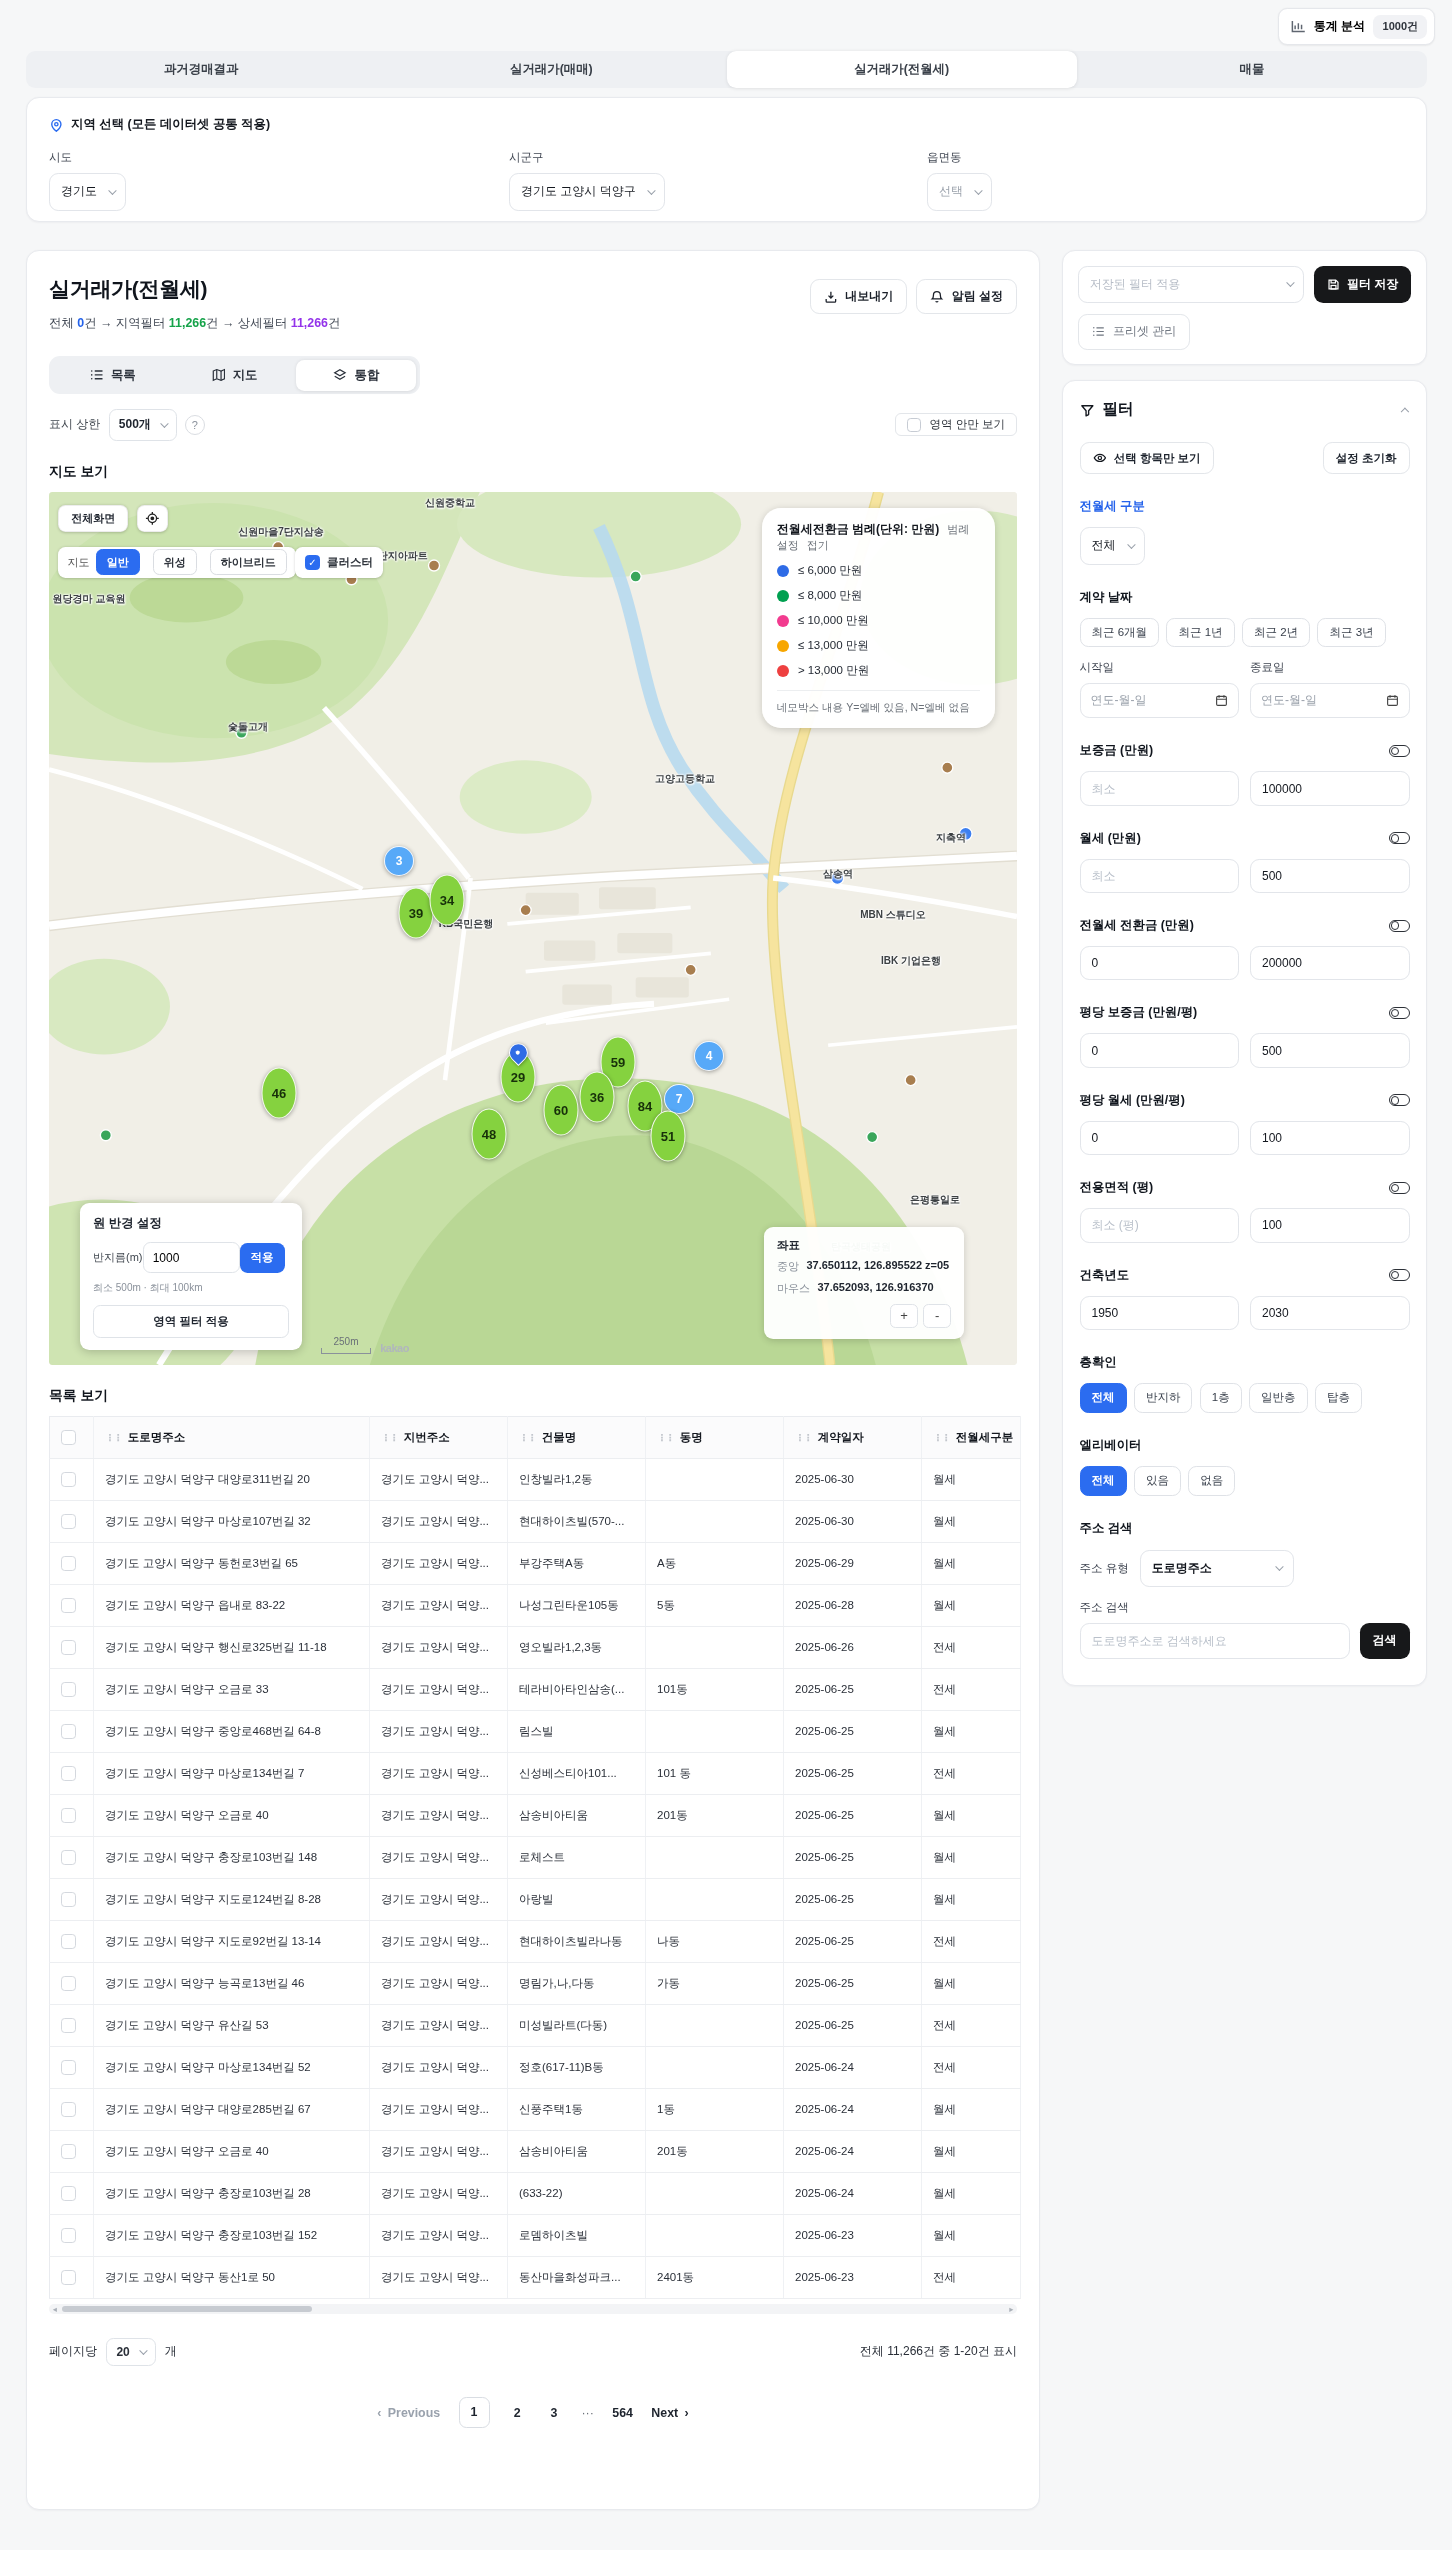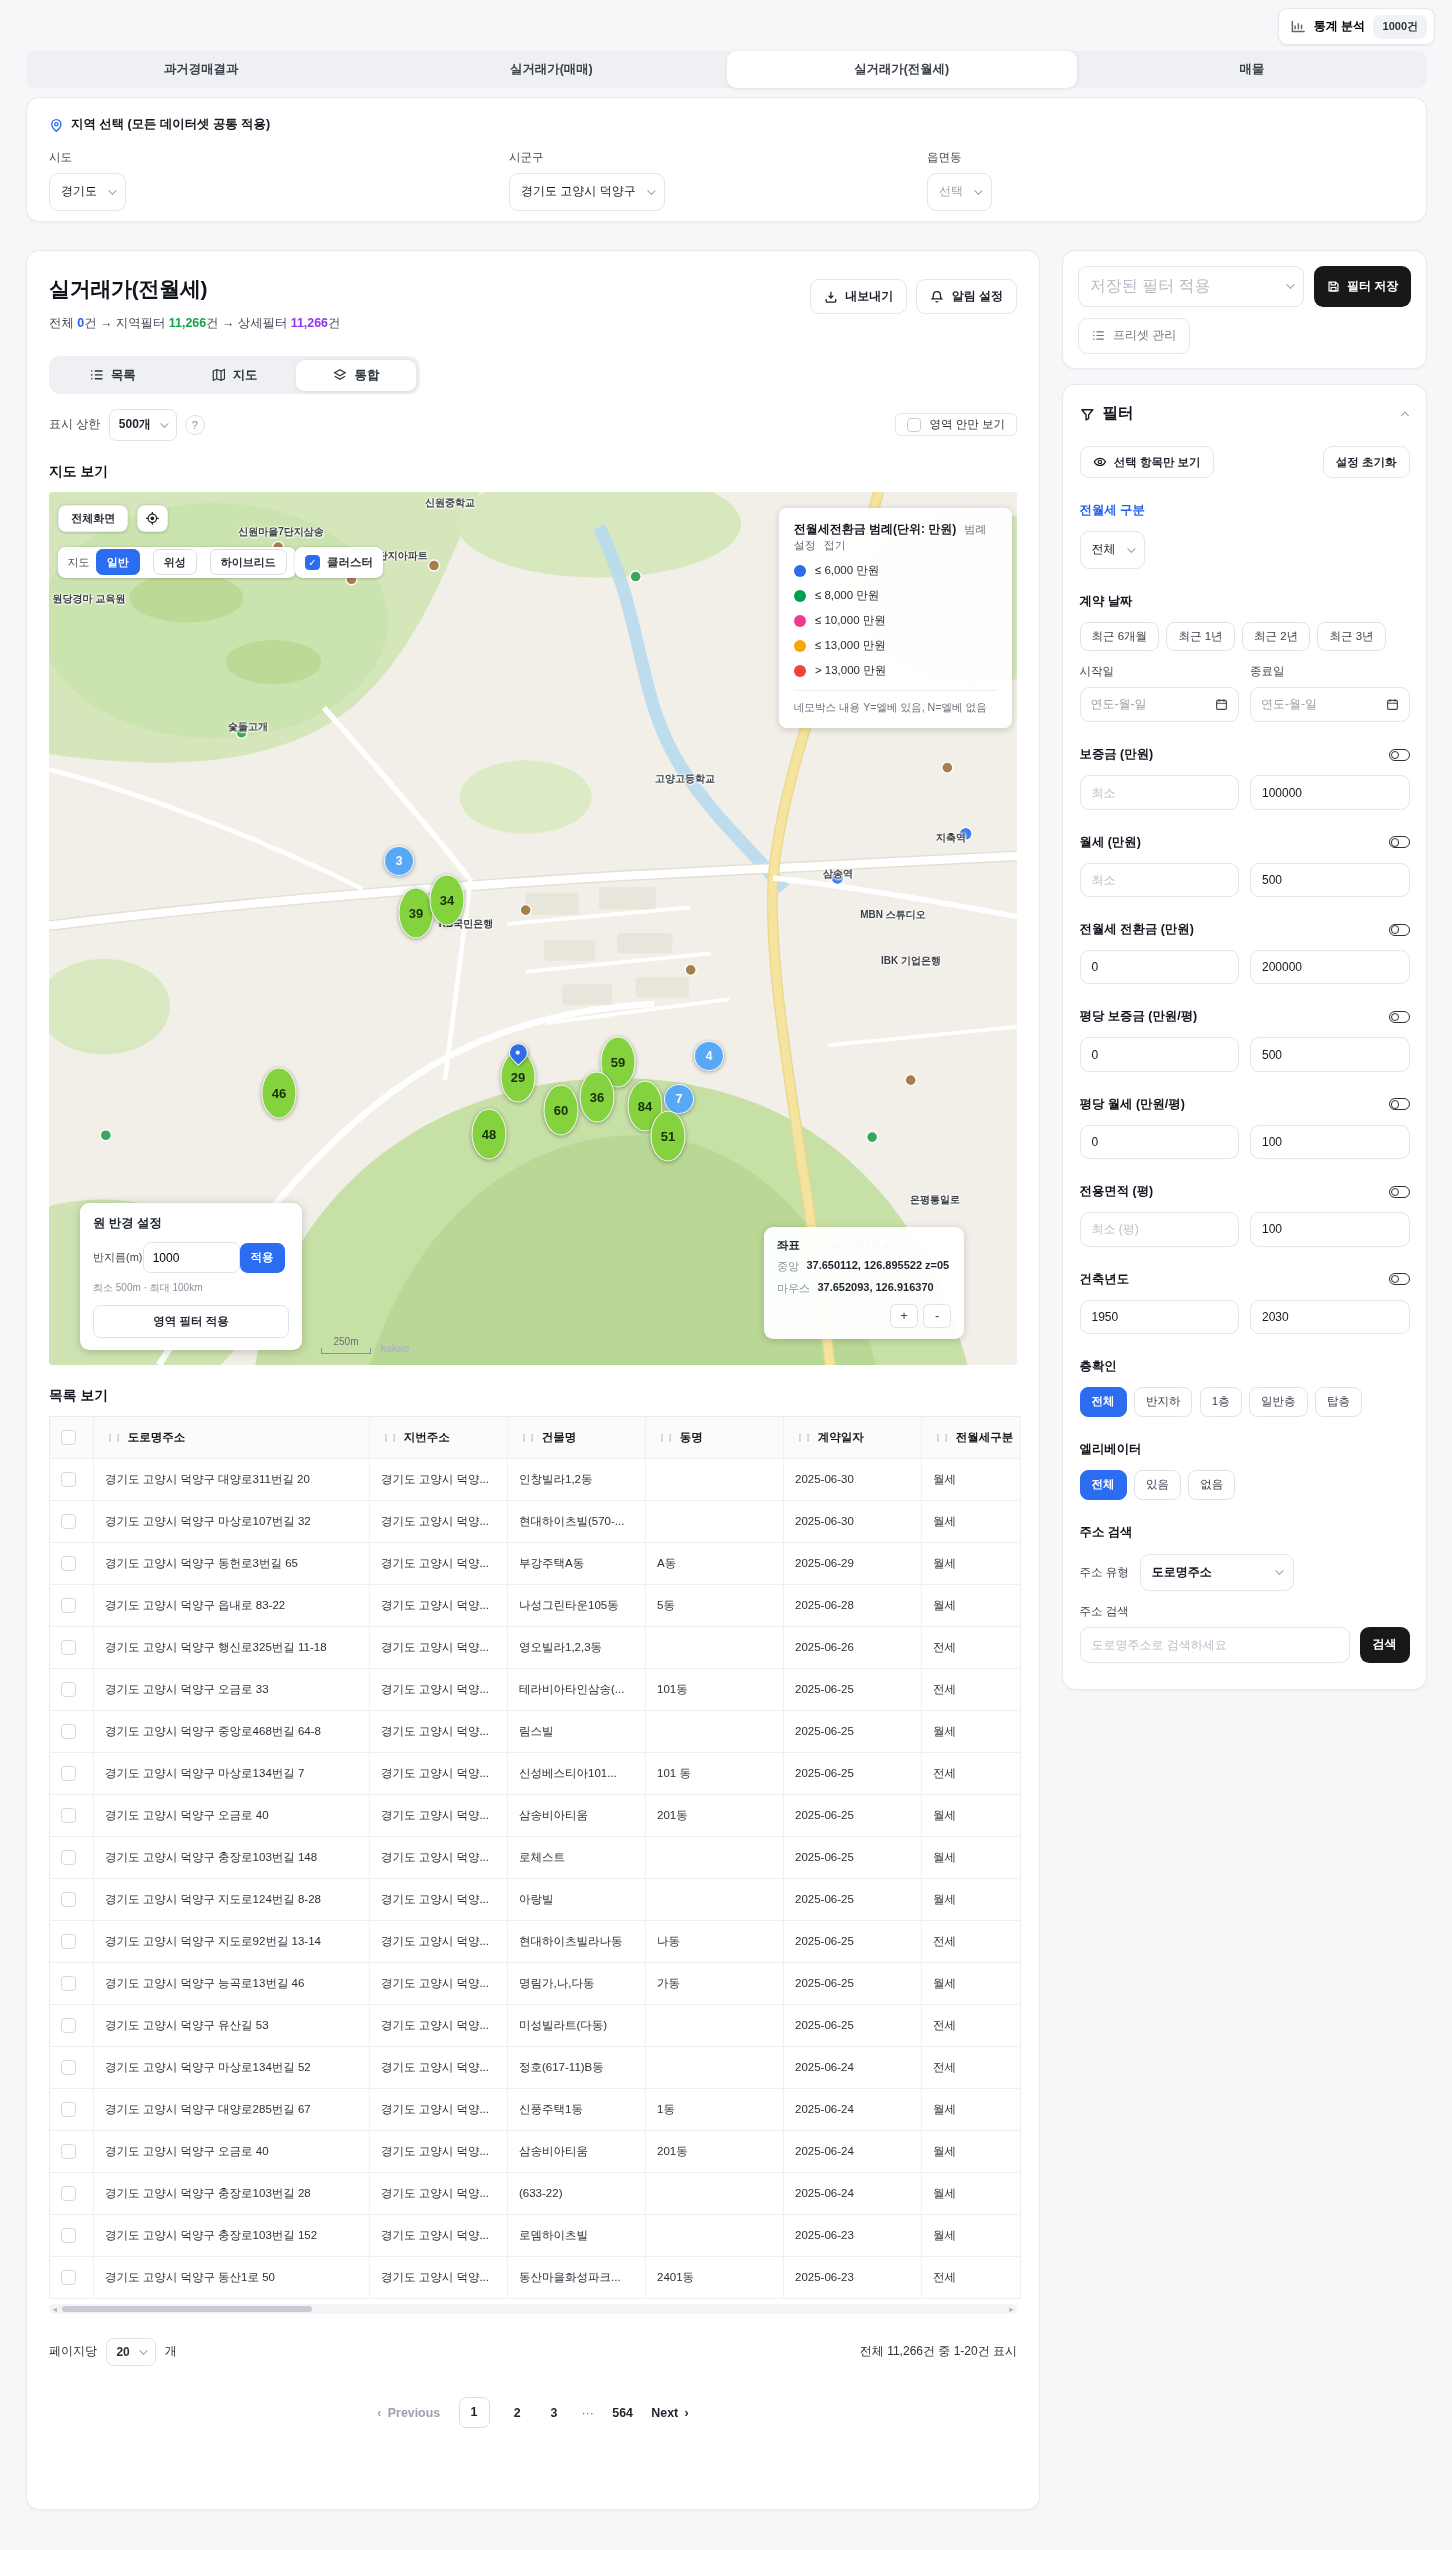--- a/index.html
+++ b/index.html
@@ -68,21 +68,21 @@
   .map-bg{position:absolute;inset:0;width:100%;height:100%}
   .map-btn{position:absolute;background:#fff;border:0.9px solid rgba(0,0,0,.07);border-radius:7.4px;
            box-shadow:0 0.9px 2.8px rgba(0,0,0,.18);display:flex;align-items:center;justify-content:center;
            font-size:11px;font-weight:700;color:#1e242e;cursor:pointer}
   .maptype{position:absolute;left:9.2px;top:55px;height:31px;background:#fff;border-radius:7.4px;
            box-shadow:0 0.9px 2.8px rgba(0,0,0,.18);display:flex;align-items:center;gap:6.4px;padding:0 9.2px;font-size:11px;color:#555}
   .chip-sm{padding:4.6px 10px;border-radius:6.4px;border:0.9px solid #dadde2;font-weight:600;color:#2e333b;cursor:pointer;background:#fff}
   .chip-sm.on{background:#2b6cf0;color:#fff;border-color:#2b6cf0}
   .clusterbox{position:absolute;left:246px;top:55px;height:31px;background:#fff;border-radius:7.4px;box-shadow:0 0.9px 2.8px rgba(0,0,0,.18);
               display:flex;align-items:center;gap:7.4px;padding:0 10px;font-size:11.5px;font-weight:600;color:#2e333b;cursor:pointer}
-  .legend{position:absolute;right:5px;top:16.5px;width:233px;background:rgba(255,255,255,.97);border-radius:8px;
+  .legend{position:absolute;right:22px;top:16.5px;width:233px;background:rgba(255,255,255,.97);border-radius:19px;
           box-shadow:0 1.8px 7.4px rgba(0,0,0,.16);padding:13px 14.7px}
   .leg-title{font-weight:800;font-size:12px;color:#14181f}
   .leg-links{font-weight:400;font-size:11px;color:#6a7078;margin-left:4.6px}
   .leg-item{display:flex;align-items:center;gap:9.2px;margin-top:10px;font-size:11.5px;color:#1e242e}
   .dot{width:12px;height:12px;border-radius:50%;flex:none}
   .leg-note{margin-top:12px;padding-top:10px;border-top:0.9px solid #eceef0;font-size:10.6px;color:#6a7078}
   .radius-panel{position:absolute;left:31px;bottom:14.7px;width:222px;background:#fff;border-radius:9.2px;
                 box-shadow:0 1.8px 9.2px rgba(0,0,0,.2);padding:12px 13px}
   .rp-title{font-weight:800;font-size:12.4px}
   .rp-row{display:flex;align-items:center;gap:0;margin-top:10px;font-size:11px;color:#40474f}
@@ -130,21 +130,21 @@
   .pg-prev,.pg-next{display:flex;align-items:center;gap:6.4px;cursor:pointer;font-weight:600}
   .pg-prev{color:#9aa2ad}
   .pg-num{cursor:pointer;min-width:18.4px;text-align:center;font-weight:600}
   .pg-num.on{border:0.9px solid #d9dde3;border-radius:7.4px;width:31px;height:31px;line-height:29px}
   .pg-ellipsis{color:#6a7078}
 
   
   .preset-card{padding:14.7px}
   .ps-row{display:flex;gap:9.2px}
   .preset-select{flex:1;display:flex;align-items:center;justify-content:space-between;border:0.9px solid #e2e5ea;border-radius:9.2px;
-                 padding:9.2px 11px;color:#b7bdc7;font-size:16px;cursor:pointer}
+                 padding:9.2px 11px;color:#b7bdc7;font-size:12px;cursor:pointer}
   .btn-black{background:#17181a;color:#fff;border:none;border-radius:9.2px;padding:9.2px 13px;font-size:12px;font-weight:700;
              display:inline-flex;gap:7.4px;align-items:center;cursor:pointer}
   .manage-btn{margin-top:11px;display:inline-flex;gap:8.3px;align-items:center;border:0.9px solid #e3e6ea;border-radius:9.2px;
               padding:8.3px 13px;color:#6f7680;font-size:12px;background:#fff;cursor:pointer}
 
   .filter-card{padding:18.4px 16.5px 26px}
   .f-head{display:flex;align-items:center;gap:8.3px;font-size:15.6px;font-weight:800;color:#10151d}
   .f-head .chev{margin-left:auto}
   .f-toggles{margin-top:22px;display:flex;justify-content:space-between}
   .pill{display:inline-flex;align-items:center;gap:7.4px;border:0.9px solid #e3e6ea;border-radius:9.2px;padding:7.4px 12px;

